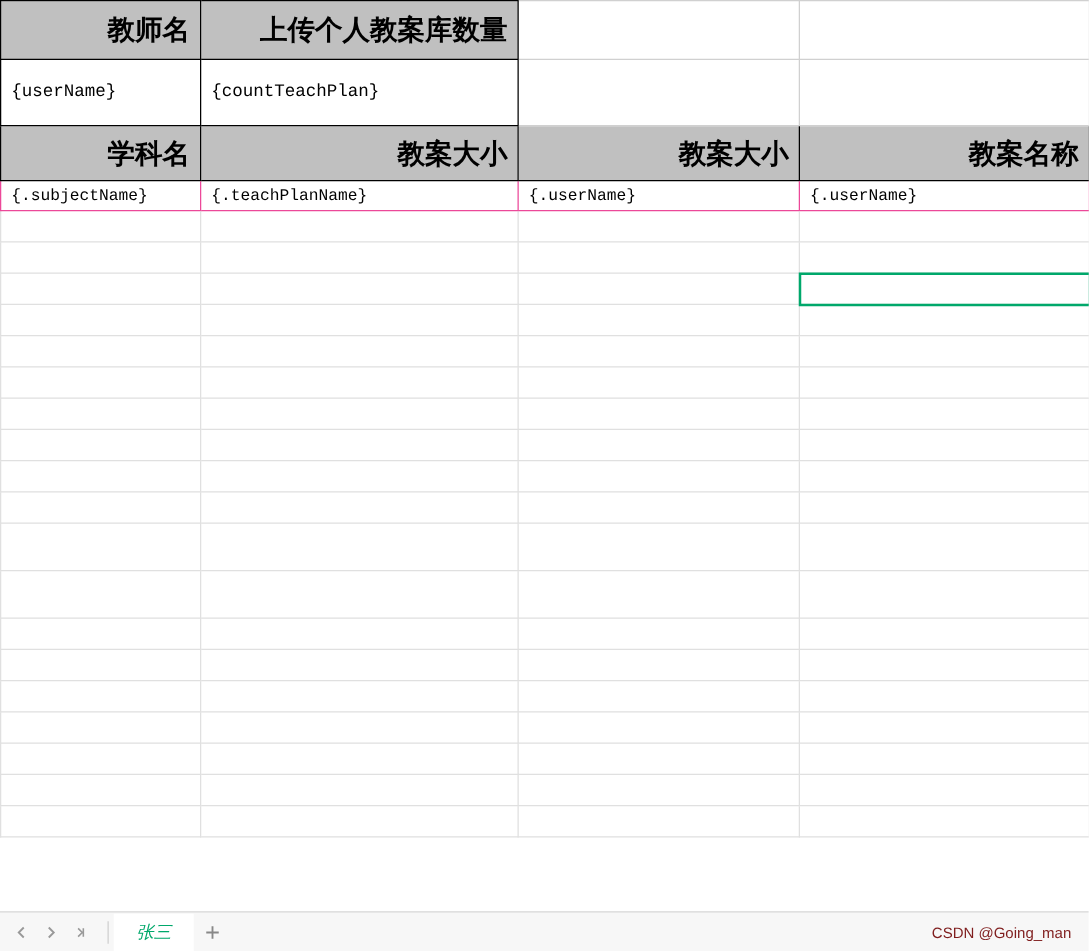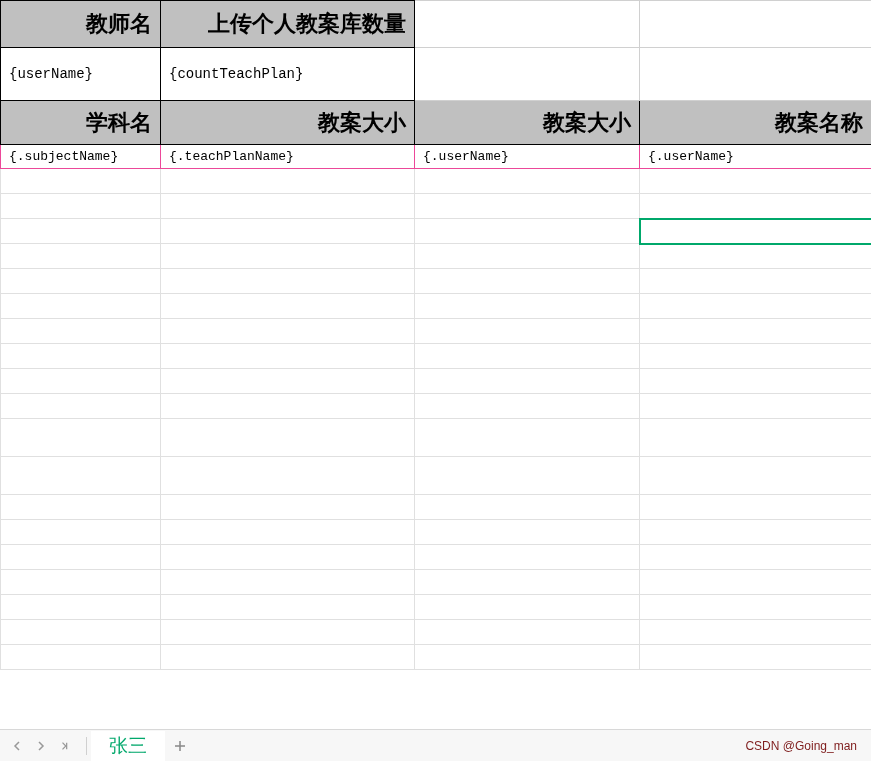--- a/index.html
+++ b/index.html
@@ -120,25 +120,26 @@
       background: #d0d0d0;
       margin: 0 4px;
     }
     .sheet-tab {
       padding: 0 18px;
       height: 30px;
       display: flex;
       align-items: center;
       color: #00a86b;
       font-family: "Microsoft YaHei", SimSun, sans-serif;
-      font-size: 19px;
+      font-size: 14px;
       background: #fff;
       border-top: 2px solid transparent;
       border-bottom: 1px solid transparent;
       cursor: pointer;
+      font-style: italic;
     }
     .add-sheet {
       width: 30px;
       height: 30px;
       display: flex;
       align-items: center;
       justify-content: center;
       color: #888;
       font-size: 18px;
       cursor: pointer;

